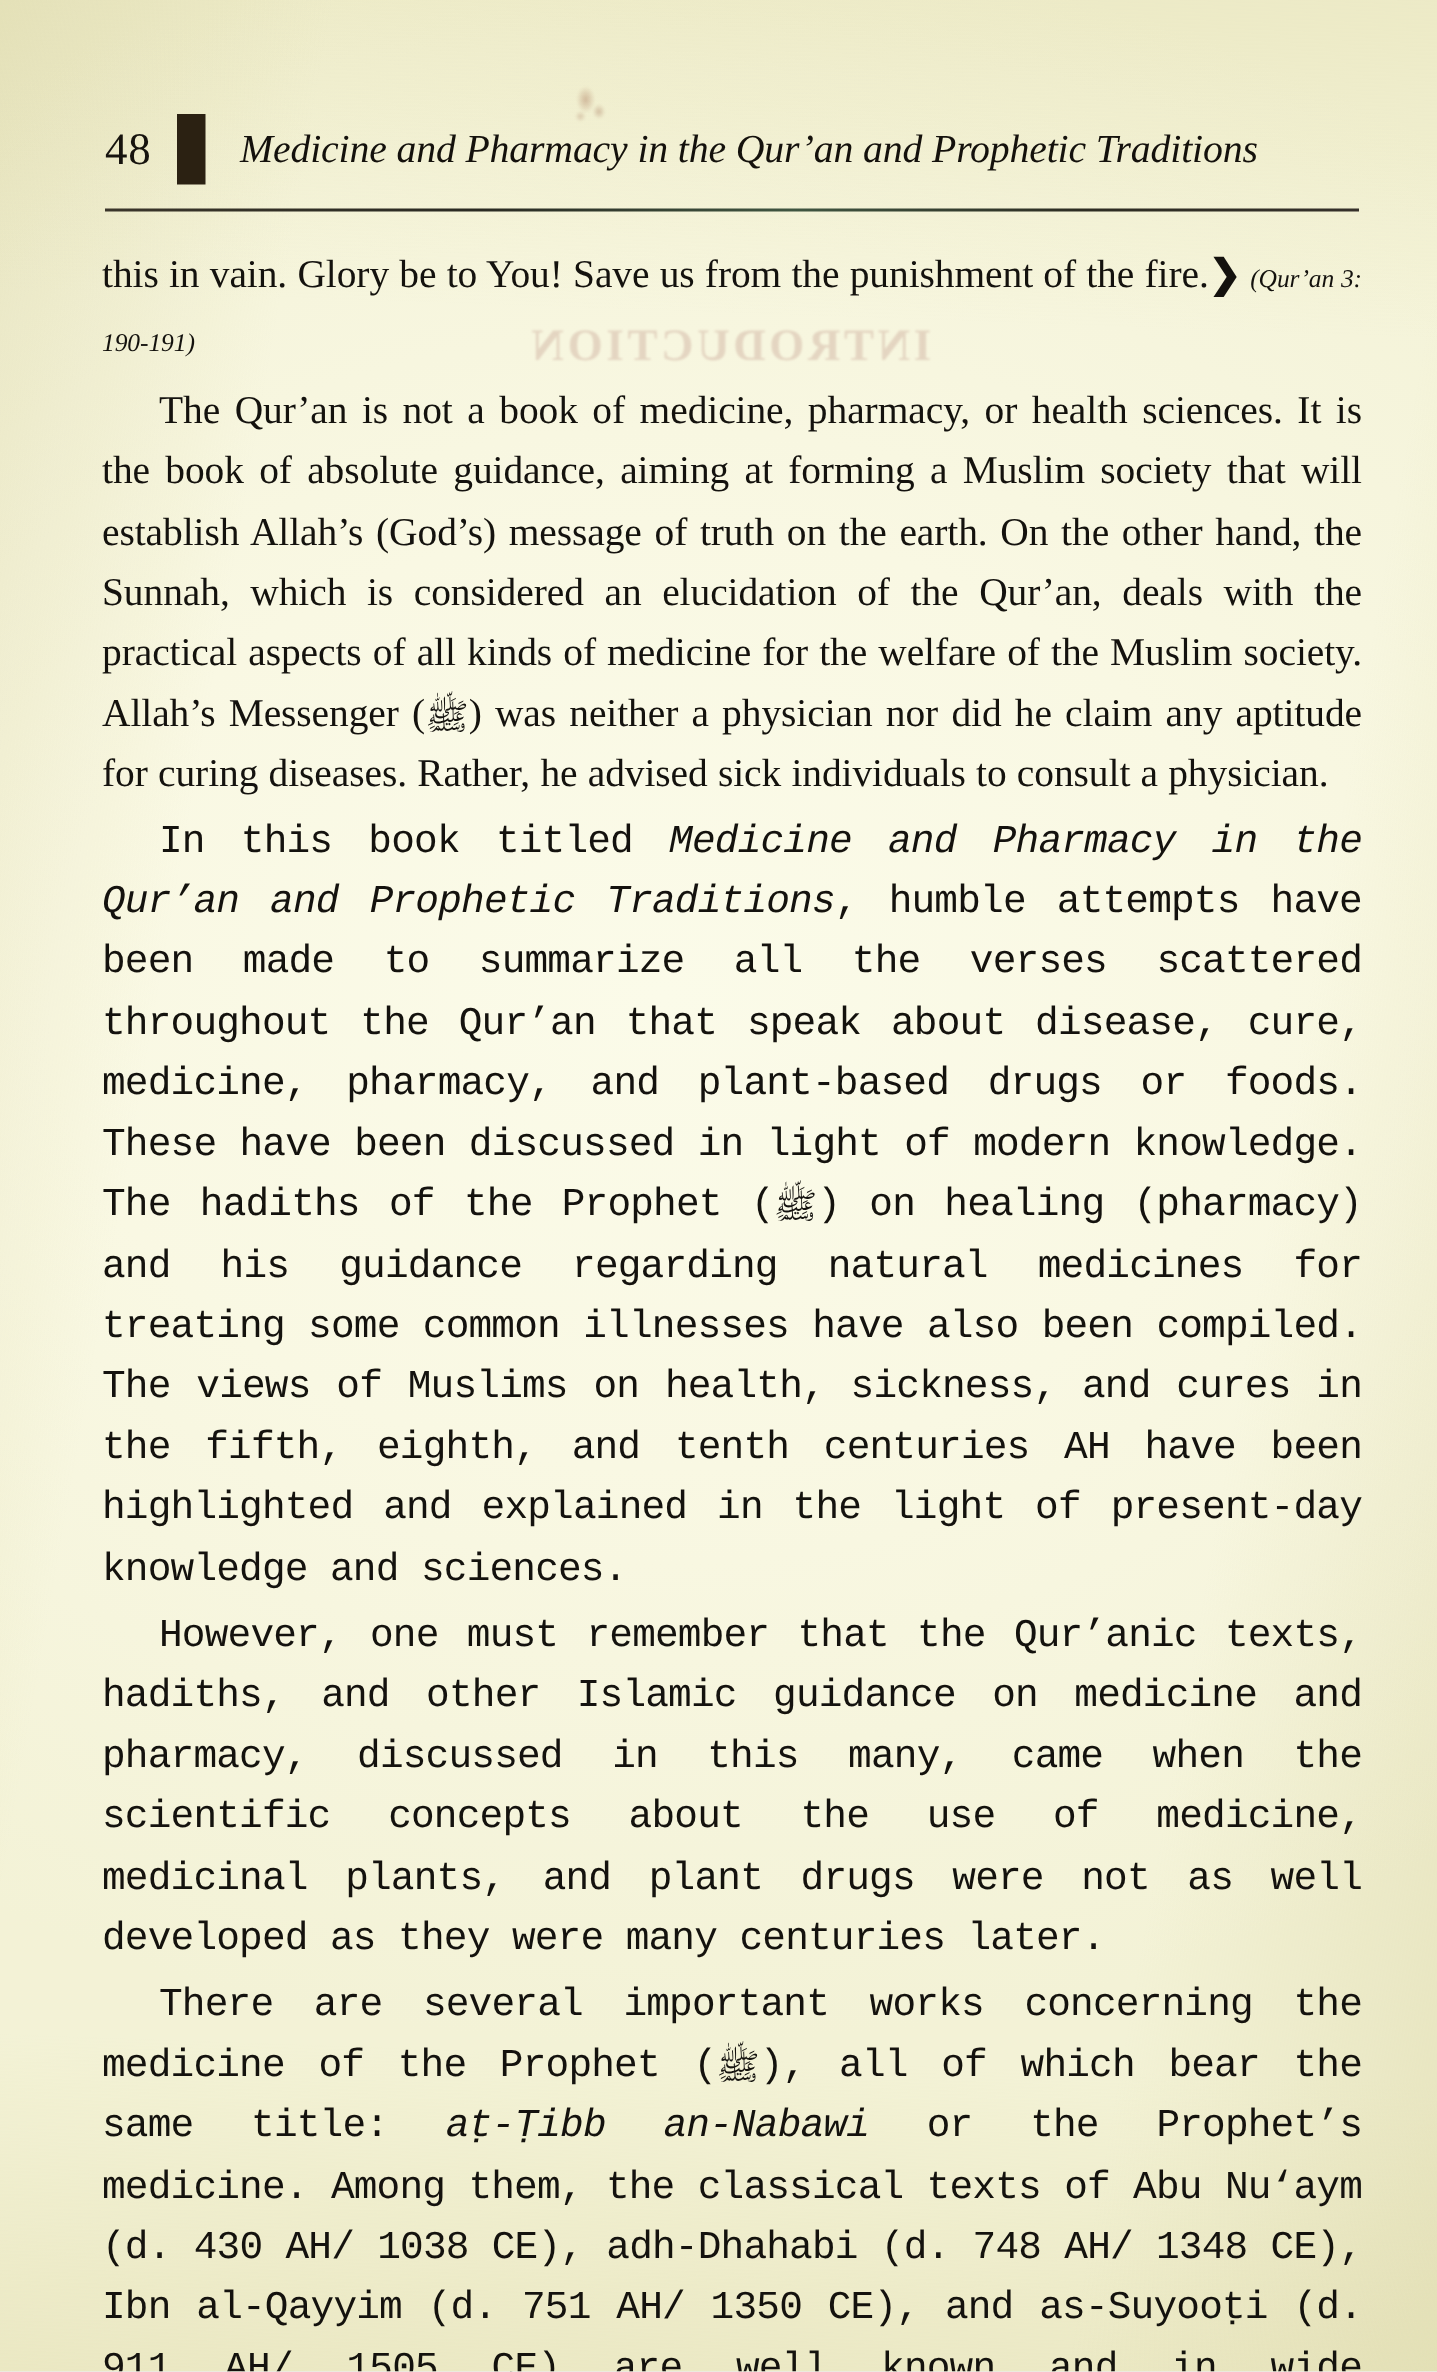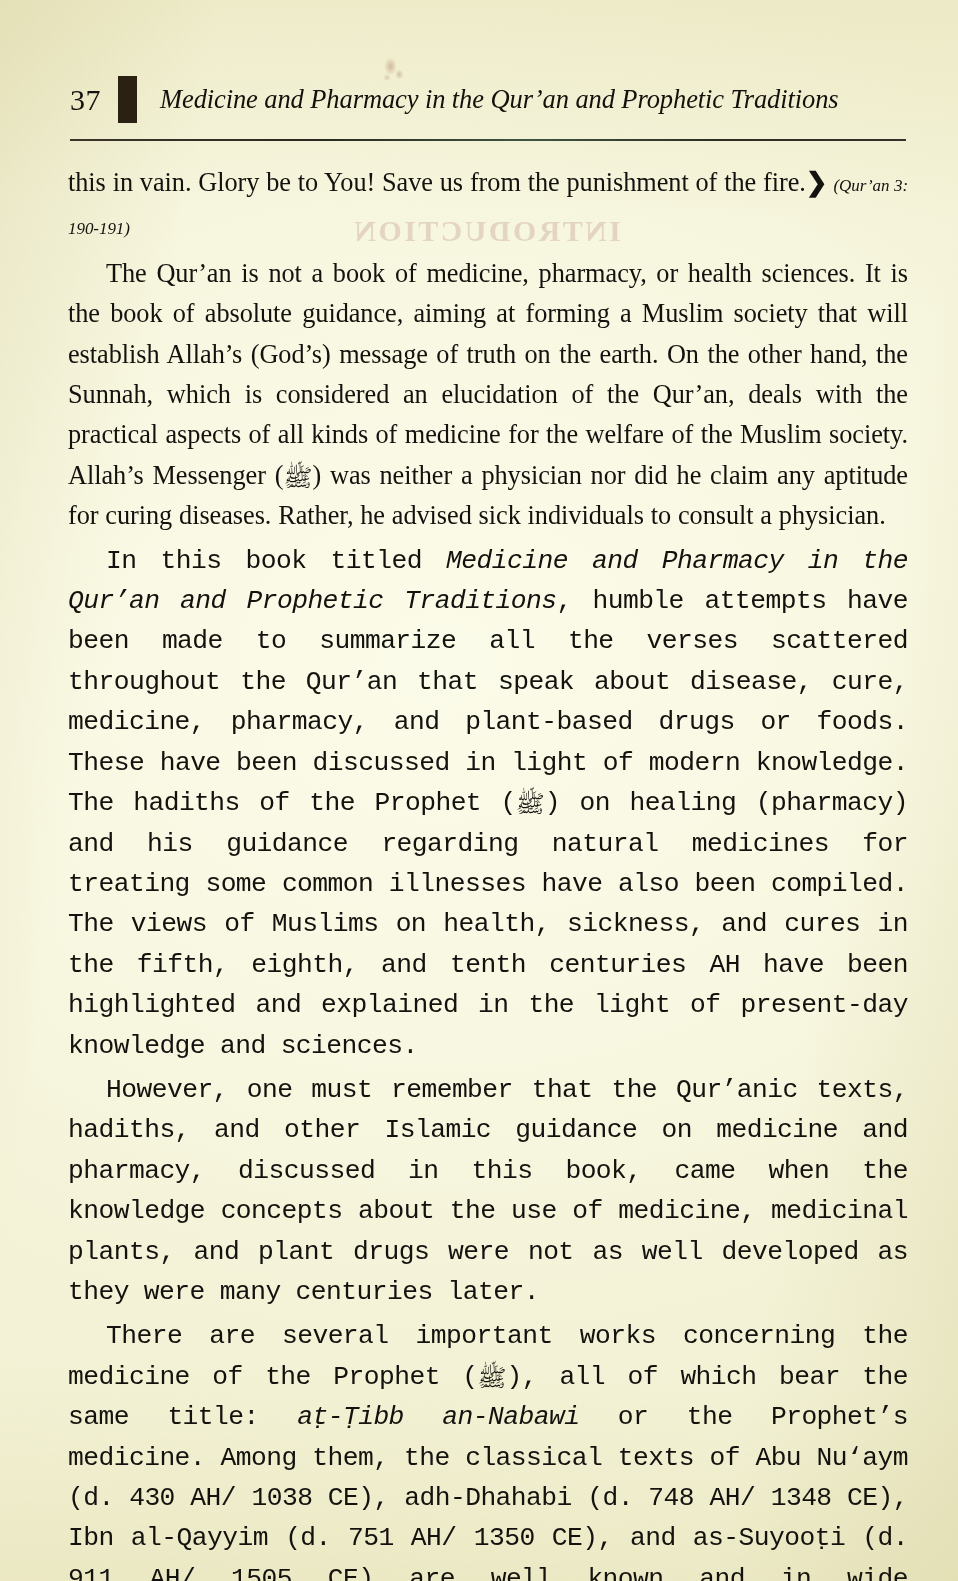--- a/index.html
+++ b/index.html
@@ -168,28 +168,28 @@
 </head>
 <body>
 
 <div class="page">
 
   <div class="paper-tint"></div>
   <div class="smudge"></div>
   <div class="bleed-through">INTRODUCTION</div>
 
   <div class="header">
-    <span class="folio">37</span>
+    <span class="folio">48</span>
     <span class="header-bar"></span>
     <span class="running-title">Medicine and Pharmacy in the Qur’an and Prophetic Traditions</span>
   </div>
 
   <div class="header-rule"></div>
 
   <div class="body" id="body-text">
       <p>this in vain. Glory be to You! Save us from the punishment of the fire.<span class="quote-end">❯</span> <span class="ref">(Qur’an 3: 190-191)</span></p>
       <p class="indent">The Qur’an is not a book of medicine, pharmacy, or health sciences. It is the book of absolute guidance, aiming at forming a Muslim society that will establish Allah’s (God’s) message of truth on the earth. On the other hand, the Sunnah, which is considered an elucidation of the Qur’an, deals with the practical aspects of all kinds of medicine for the welfare of the Muslim society. Allah’s Messenger (<span class="sallallahu">ﷺ</span>) was neither a physician nor did he claim any aptitude for curing diseases. Rather, he advised sick individuals to consult a physician.</p>
       <p class="indent dense">In this book titled <span class="ital">Medicine and Pharmacy in the Qur’an and Prophetic Traditions</span>, humble attempts have been made to summarize all the verses scattered throughout the Qur’an that speak about disease, cure, medicine, pharmacy, and plant-based drugs or foods. These have been discussed in light of modern knowledge. The hadiths of the Prophet (<span class="sallallahu">ﷺ</span>) on healing (pharmacy) and his guidance regarding natural medicines for treating some common illnesses have also been compiled. The views of Muslims on health, sickness, and cures in the fifth, eighth, and tenth centuries AH have been highlighted and explained in the light of present-day knowledge and sciences.</p>
-      <p class="indent dense">However, one must remember that the Qur’anic texts, hadiths, and other Islamic guidance on medicine and pharmacy, discussed in this book, came when the knowledge concepts about the use of medicine, medicinal plants, and plant drugs were not as well developed as they were many centuries later.</p>
+      <p class="indent dense">However, one must remember that the Qur’anic texts, hadiths, and other Islamic guidance on medicine and pharmacy, discussed in this many, came when the scientific concepts about the use of medicine, medicinal plants, and plant drugs were not as well developed as they were many centuries later.</p>
       <p class="indent dense">There are several important works concerning the medicine of the Prophet (<span class="sallallahu">ﷺ</span>), all of which bear the same title: <span class="ital">aṭ-Ṭibb an-Nabawi</span> or the Prophet’s medicine. Among them, the classical texts of Abu Nu‘aym (d. 430 AH/ 1038 CE), adh-Dhahabi (d. 748 AH/ 1348 CE), Ibn al-Qayyim (d. 751 AH/ 1350 CE), and as-Suyooṭi (d. 911 AH/ 1505 CE) are well known and in wide circulation. The vast number of hadiths on diseases and remedies, as well as medical questions, which</p>
     </div>
 
 </div>
 
 </body></html>

